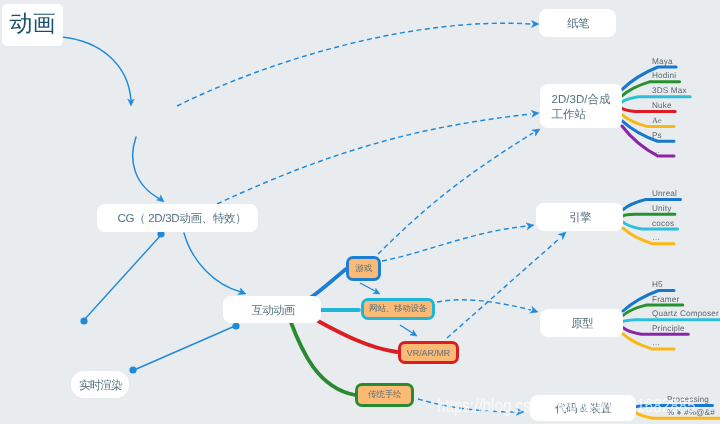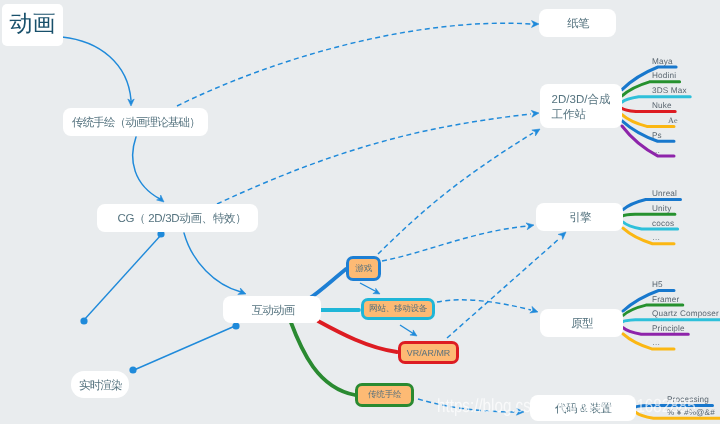--- a/index.html
+++ b/index.html
@@ -83,39 +83,38 @@
       <path d="M623 315.5 Q 630.1 309.0 646.0 305.1 L 682.8 305.1" fill="none" stroke="#26912f" stroke-width="3" stroke-linecap="round"></path>
       <path d="M623 321.6 Q 624.3 320.4 635.4 319.7 L 722.0 319.7" fill="none" stroke="#2ec0da" stroke-width="3" stroke-linecap="round"></path>
       <path d="M623 327.7 Q 627.5 331.8 641.2 334.3 L 688.3 334.3" fill="none" stroke="#8e24aa" stroke-width="3" stroke-linecap="round"></path>
       <path d="M623 333.9 Q 633.3 343.2 651.8 348.9 L 674.0 348.9" fill="none" stroke="#fbb713" stroke-width="3" stroke-linecap="round"></path>
       <path d="M636 406.9 Q 637.0 406.1 647.8 405.5 L 712.5 405.5" fill="none" stroke="#1878cd" stroke-width="3" stroke-linecap="round"></path>
       <path d="M636 412.3 Q 640.1 416.0 653.5 418.3 L 722.0 418.3" fill="none" stroke="#fbb713" stroke-width="3" stroke-linecap="round"></path>
     </svg>
   <svg class="layer" id="conn-over"></svg>
   <div id="nodes-layer">
       <div class="node title-node" style="left: 2px; top: 4px; width: 61px; height: 42px; font-size: 23px; border-radius: 5px; letter-spacing: 0px; padding-left: 0px;"><span>动画</span></div>
-      <div class="node " style="left: 63px; top: 108px; width: 145px; height: 28px; font-size: 11.5px; border-radius: 8px; letter-spacing: -0.85px; padding-left: 0.85px;"><span>传统手绘（动画理论基础）</span></div>
       <div class="node " style="left: 97px; top: 204px; width: 161px; height: 28px; font-size: 11.5px; border-radius: 8px; letter-spacing: -0.3px; padding-left: 9px;"><span>CG（ 2D/3D动画、特效）</span></div>
       <div class="node " style="left: 71px; top: 371px; width: 58px; height: 27px; font-size: 11.5px; border-radius: 13px; letter-spacing: -0.85px; padding-left: 0.85px;"><span>实时渲染</span></div>
       <div class="node " style="left: 223px; top: 296px; width: 98px; height: 27px; font-size: 11.5px; border-radius: 8px; letter-spacing: -0.85px; padding-left: 2px;"><span>互动动画</span></div>
       <div class="node " style="left: 539px; top: 9px; width: 77px; height: 28px; font-size: 11.5px; border-radius: 8px; letter-spacing: -0.85px; padding-left: 0.85px;"><span>纸笔</span></div>
       <div class="node " style="left: 540px; top: 84px; width: 82px; height: 44px; font-size: 11.5px; border-radius: 8px; letter-spacing: 0px; padding-left: 0px;"><span>2D/3D/合成
 工作站</span></div>
       <div class="node " style="left: 536px; top: 203px; width: 87px; height: 28px; font-size: 11.5px; border-radius: 8px; letter-spacing: -0.85px; padding-left: 0.85px;"><span>引擎</span></div>
       <div class="node " style="left: 540px; top: 309px; width: 83px; height: 28px; font-size: 11.5px; border-radius: 8px; letter-spacing: -0.85px; padding-left: 0.85px;"><span>原型</span></div>
       <div class="node " style="left: 530px; top: 395px; width: 106px; height: 26px; font-size: 11.5px; border-radius: 8px; letter-spacing: -0.5px; padding-left: 0.5px;"><span>代码 &amp; 装置</span></div>
       <div class="subnode" style="left: 346px; top: 256px; width: 35px; height: 25px; font-size: 8.6px; border-color: rgb(29, 127, 212); letter-spacing: -0.3px; padding-left: 0.3px; border-radius: 7px;">游戏</div>
       <div class="subnode" style="left: 361px; top: 298px; width: 74px; height: 22px; font-size: 8.6px; border-color: rgb(31, 182, 216); letter-spacing: -0.3px; padding-left: 0.3px; border-radius: 7px;">网站、移动设备</div>
       <div class="subnode" style="left: 398px; top: 341px; width: 61px; height: 23px; font-size: 8.9px; border-color: rgb(221, 28, 34); letter-spacing: 0px; padding-left: 0px; border-radius: 7px;">VR/AR/MR</div>
       <div class="subnode" style="left: 355px; top: 383px; width: 59px; height: 24px; font-size: 8.6px; border-color: rgb(42, 138, 49); letter-spacing: -0.3px; padding-left: 0.3px; border-radius: 7px;">传统手绘</div>
       <div class="leaf" style="left: 652px; top: 57.5px;">Maya</div>
       <div class="leaf" style="left: 652px; top: 72.3px;">Hodini</div>
       <div class="leaf" style="left: 652px; top: 87.2px;">3DS Max</div>
       <div class="leaf" style="left: 652px; top: 102px;">Nuke</div>
-      <div class="leaf" style="left: 668px; top: 116.9px; font-family: Liberation Serif, serif;">Ae</div>
+      <div class="leaf" style="left: 652px; top: 116.9px; font-family: Liberation Serif, serif;">Ae</div>
       <div class="leaf" style="left: 652px; top: 131.8px;">Ps</div>
       <div class="leaf" style="left: 652px; top: 146.6px;">…</div>
       <div class="leaf" style="left: 652px; top: 190px;">Unreal</div>
       <div class="leaf" style="left: 652px; top: 204.8px;">Unity</div>
       <div class="leaf" style="left: 652px; top: 219.5px;">cocos</div>
       <div class="leaf" style="left: 652px; top: 234.3px;">…</div>
       <div class="leaf" style="left: 652px; top: 281px;">H5</div>
       <div class="leaf" style="left: 652px; top: 295.6px;">Framer</div>
       <div class="leaf" style="left: 652px; top: 310.2px;">Quartz Composer</div>
       <div class="leaf" style="left: 652px; top: 324.8px;">Principle</div>

